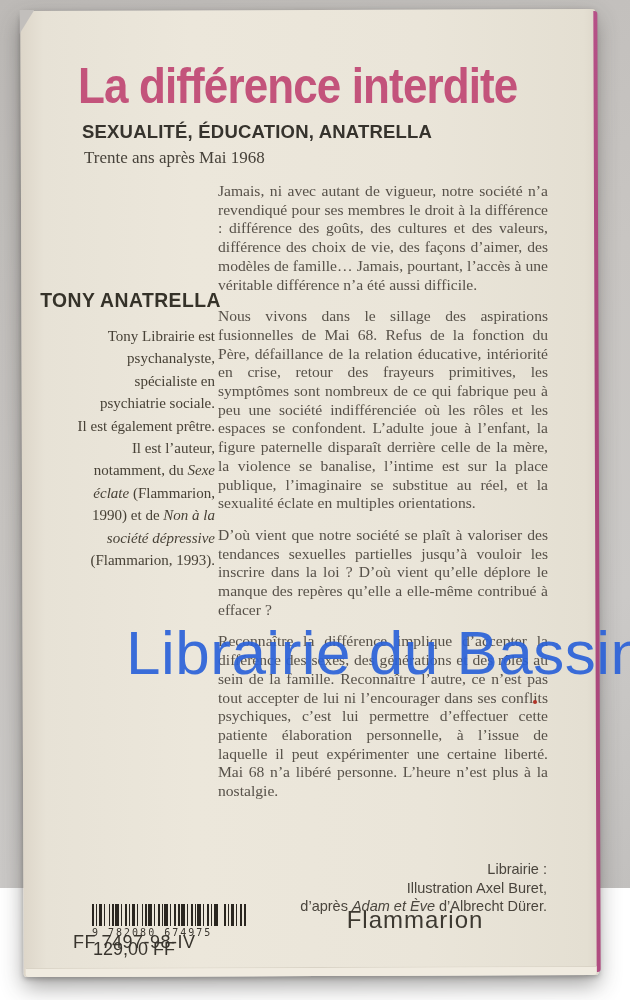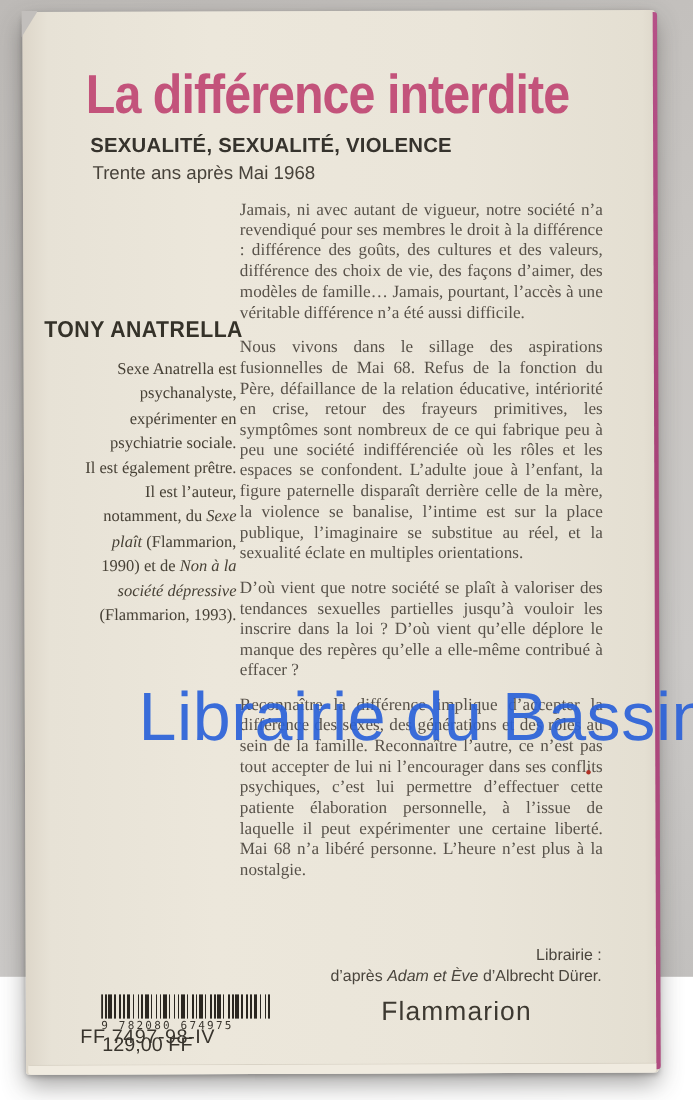--- a/index.html
+++ b/index.html
@@ -40,21 +40,21 @@
     color: #c3537b; white-space: nowrap;
     transform: scaleX(0.88); transform-origin: left center;
   }
   .subtitle {
     position: absolute; left: 82px; top: 121px;
     font-size: 18.5px; font-weight: bold; letter-spacing: 0.2px;
     color: #36332d; white-space: nowrap;
   }
   .tagline {
     position: absolute; left: 84px; top: 148px;
-    font-family: Liberation Sans, sans-serif; font-size: 17px; color: #47423a; white-space: nowrap;
+    font-family: Liberation Serif, serif; font-size: 17px; color: #47423a; white-space: nowrap;
   }
 
   .author-name {
     position: absolute; left: 25px; top: 288px; width: 190px; text-align: right;
     font-size: 21px; font-weight: bold; letter-spacing: 0.5px; color: #353229;
     transform: scaleX(0.92); transform-origin: right center; white-space: nowrap;
   }
   .author-bio {
     position: absolute; left: 28px; top: 325px; width: 187px; text-align: right;
     font-family: "Liberation Serif", serif; font-size: 15px; line-height: 22.4px; color: #474136;
@@ -110,49 +110,50 @@
 <div class="scene">
 
   <div class="book">
     <div class="corner-chip"></div>
     <div class="pink-edge"></div>
     <div class="page-edge"></div>
   </div>
 
   <div class="layer">
     <div class="title">La différence interdite</div>
-    <div class="subtitle">SEXUALITÉ, SEXUALITÉ, VIOLENCE</div>
+    <div class="subtitle">SEXUALITÉ, ÉDUCATION, ANATRELLA</div>
     <div class="tagline">Trente ans après Mai 1968</div>
 
     <div class="author-name">TONY ANATRELLA</div>
     <div class="author-bio">
-        <div>Sexe Anatrella est</div>
+        <div>Tony Librairie est</div>
         <div>psychanalyste,</div>
-        <div>expérimenter en</div>
+        <div>spécialiste en</div>
         <div>psychiatrie sociale.</div>
         <div>Il est également prêtre.</div>
         <div>Il est l’auteur,</div>
         <div>notamment, du <em>Sexe</em></div>
-        <div><em>plaît</em> (Flammarion,</div>
+        <div><em>éclate</em> (Flammarion,</div>
         <div>1990) et de <em>Non à la</em></div>
         <div><em>société dépressive</em></div>
         <div>(Flammarion, 1993).</div>
       </div>
 
     <div class="blurb">
         <p>Jamais, ni avec autant de vigueur, notre société n’a revendiqué pour ses membres le droit à la différence : différence des goûts, des cultures et des valeurs, différence des choix de vie, des façons d’aimer, des modèles de famille… Jamais, pourtant, l’accès à une véritable différence n’a été aussi difficile.</p>
         <p>Nous vivons dans le sillage des aspirations fusionnelles de Mai 68. Refus de la fonction du Père, défaillance de la relation éducative, intériorité en crise, retour des frayeurs primitives, les symptômes sont nombreux de ce qui fabrique peu à peu une société indifférenciée où les rôles et les espaces se confondent. L’adulte joue à l’enfant, la figure paternelle disparaît derrière celle de la mère, la violence se banalise, l’intime est sur la place publique, l’imaginaire se substitue au réel, et la sexualité éclate en multiples orientations.</p>
         <p>D’où vient que notre société se plaît à valoriser des tendances sexuelles partielles jusqu’à vouloir les inscrire dans la loi ? D’où vient qu’elle déplore le manque des repères qu’elle a elle-même contribué à effacer ?</p>
         <p>Reconnaître la différence implique d’accepter la différence des sexes, des générations et des rôles au sein de la famille. Reconnaître l’autre, ce n’est pas tout accepter de lui ni l’encourager dans ses conflits psychiques, c’est lui permettre d’effectuer cette patiente élaboration personnelle, à l’issue de laquelle il peut expérimenter une certaine liberté. Mai 68 n’a libéré personne. L’heure n’est plus à la nostalgie.</p>
       </div>
 
     <div class="red-dot"></div>
 
     <div class="credit">
         <div>Librairie :</div>
+        <div>Illustration Axel Buret,</div>
         <div>d’après <em>Adam et Ève</em> d’Albrecht Dürer.</div>
       </div>
 
     <div class="ref-code">FF 7497-98-IV</div>
 
     <div class="barcode">
       <div class="bars"></div>
       <div class="digits">9 782080 674975</div>
     </div>
 

